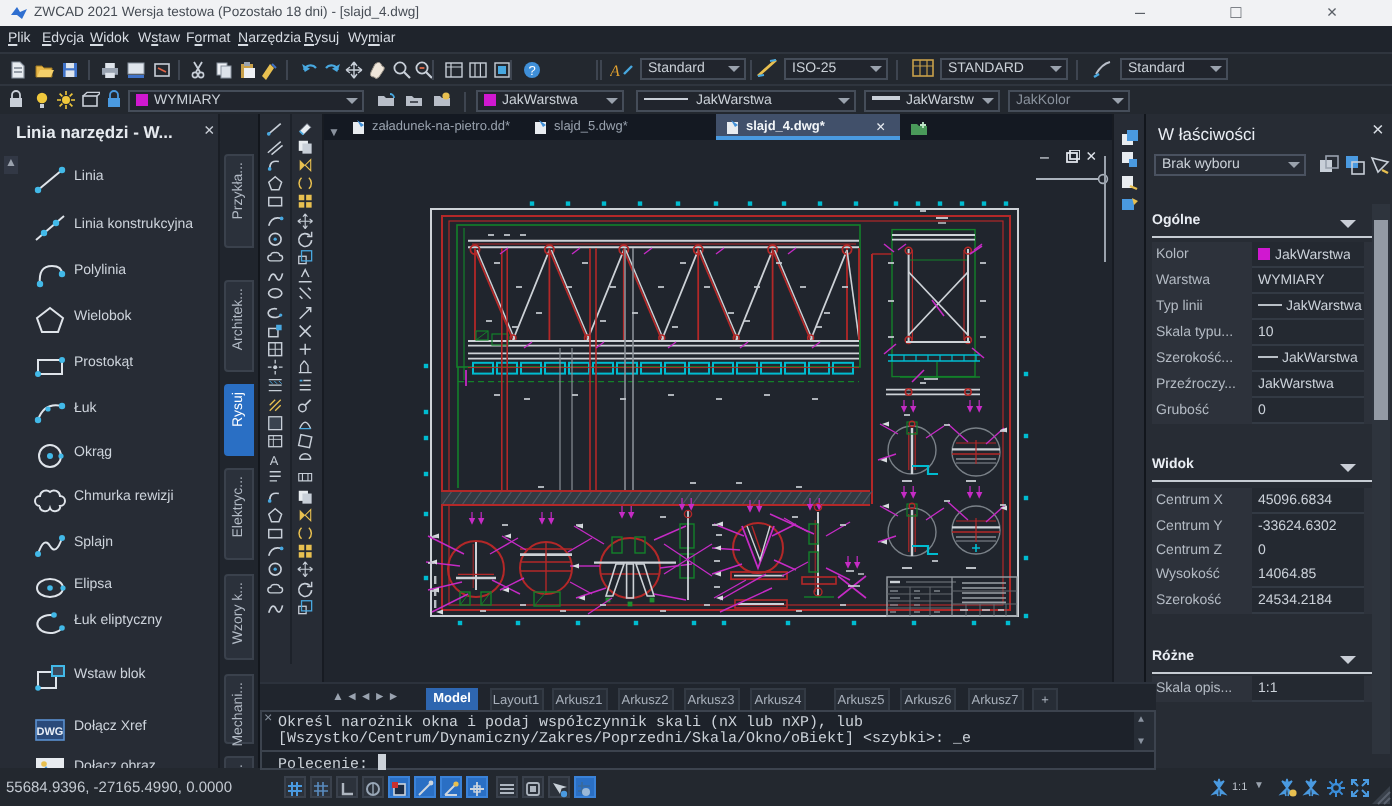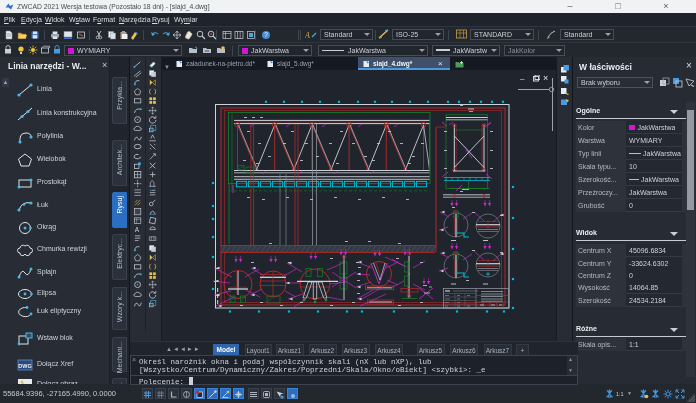--- a/index.html
+++ b/index.html
@@ -1107,21 +1107,21 @@
         <path d="M487 125 l4 -3" stroke="#c52bc5" stroke-width="0.7"></path>
       </svg>
 <div style="position:absolute;left:358px;top:4px;color:#dfe4ea;font-size:8px;letter-spacing:2px">–</div>
 <svg style="position:absolute;left:370px;top:5px;" width="8" height="7" viewBox="0 0 8 7">
         <rect x="1.5" y="1.5" width="5" height="4.5" fill="none" stroke="#dfe4ea" stroke-width="0.9"></rect>
         <rect x="3" y="0" width="5" height="4.5" fill="none" stroke="#dfe4ea" stroke-width="0.9"></rect>
       </svg>
 <div style="position:absolute;left:381px;top:3px;color:#dfe4ea;font-size:9px">×</div>
 </div>
 <div class="abs" id="props">
-<div style="position:absolute;left:6px;top:5px;font-size:8.5px;font-weight:bold;color:#e9edf3">W łaściwości</div>
+<div style="position:absolute;left:6px;top:5px;font-size:8.5px;font-weight:normal;color:#e9edf3">W łaściwości</div>
 <div style="position:absolute;left:113px;top:3px;color:#d9dee5;font-size:10px">×</div>
 <div class="combo" style="left:4px;top:20px;width:76px;background:#282d36;border-color:#4a5260">Brak wyboru<div class="ar"></div></div>
 <svg style="position:absolute;left:86px;top:20px;" width="11" height="11" viewBox="0 0 11 11">
         <rect x="1" y="3" width="6" height="6" fill="#c8cfd8"></rect>
         <rect x="4" y="1" width="6" height="6" fill="none" stroke="#9aa2ae" stroke-width="0.8"></rect>
       </svg>
 <svg style="position:absolute;left:99px;top:20px;" width="11" height="11" viewBox="0 0 11 11">
         <rect x="1" y="1" width="6" height="6" fill="#4a9ae0"></rect>
         <rect x="4" y="4" width="6" height="6" fill="none" stroke="#c8cfd8" stroke-width="0.8"></rect>
       </svg>

